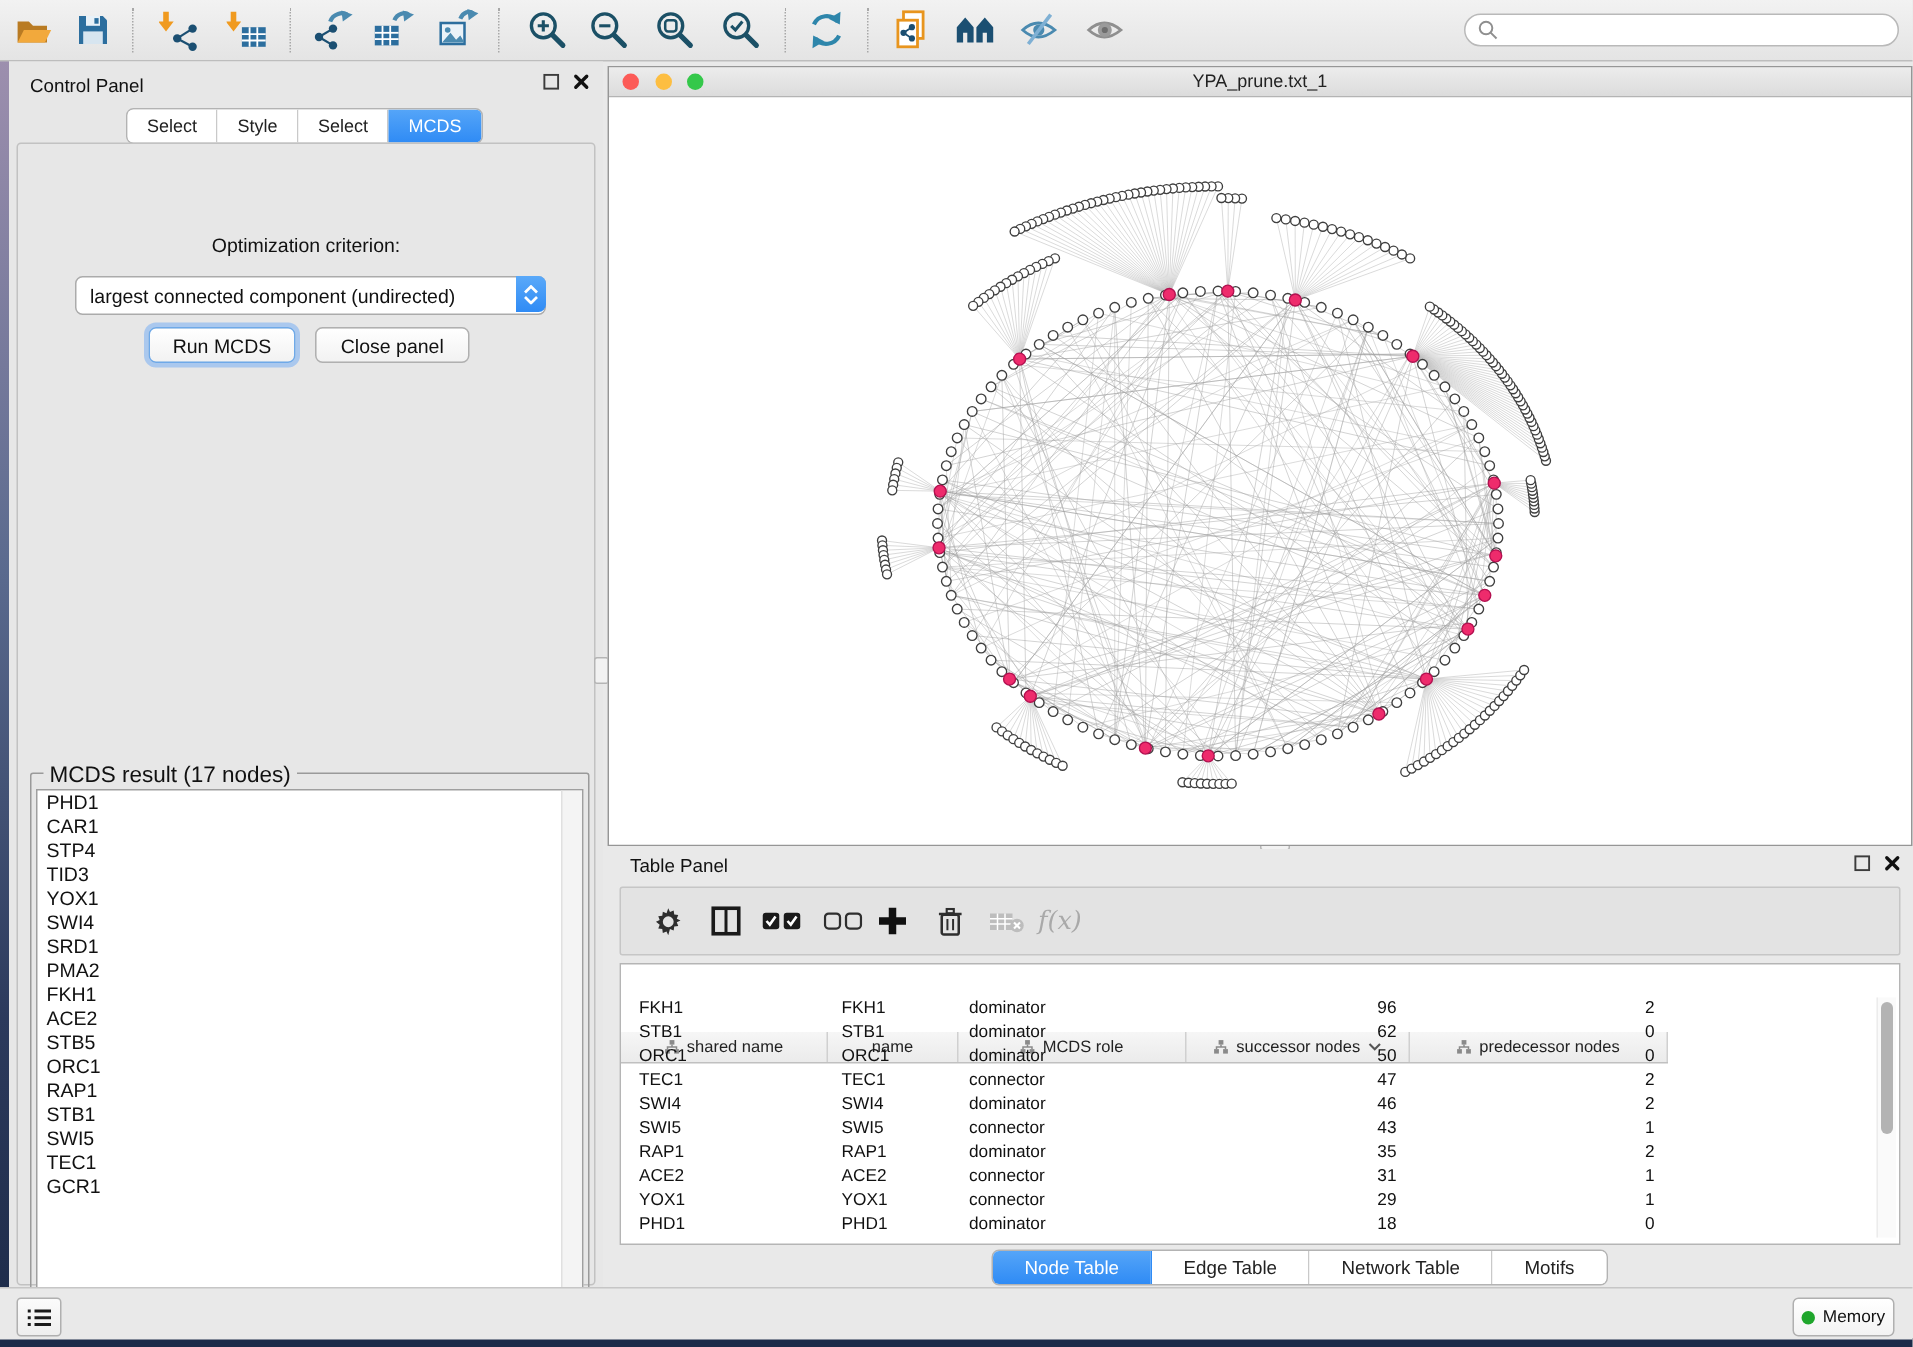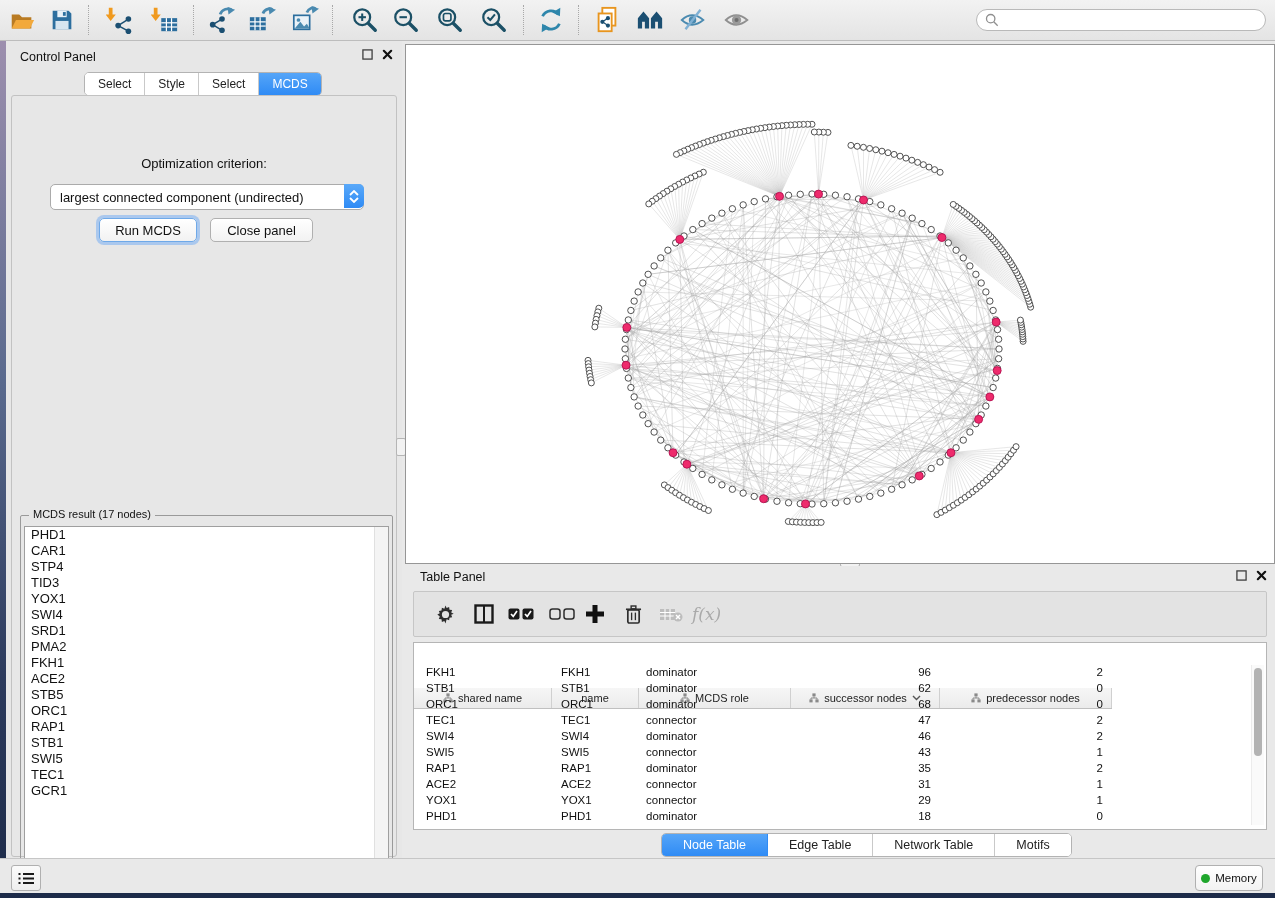--- a/index.html
+++ b/index.html
@@ -25,21 +25,21 @@
   .ctab.active{background:linear-gradient(#55a5f8,#2f8bf5);color:#fff;border-right-color:#2f8bf5;}
   #cpanel-body{left:5px;top:54px;width:384px;height:760px;background:#e7e7e7;border:1px solid #c2c2c2;border-radius:3px;}
   #opt-label{left:0;top:60px;width:100%;text-align:center;font-size:13px;color:#111;}
   #dropdown{left:38px;top:88px;width:312px;height:24px;background:#fff;border:1px solid #ababab;border-radius:5px;display:flex;align-items:center;}
   #dropdown-text{font-size:13px;color:#111;padding-left:9px;white-space:nowrap;}
   #dropdown-btn{position:absolute;right:-1px;top:-1px;width:20px;height:24px;background:linear-gradient(#5aa9f9,#2f8bf5);border-radius:0 5px 5px 0;display:flex;flex-direction:column;align-items:center;justify-content:center;gap:1px;}
   .btn{position:absolute;height:24px;background:linear-gradient(#ffffff,#f2f2f2);border:1px solid #b0b0b0;border-radius:5px;font-size:13px;color:#111;display:flex;align-items:center;justify-content:center;box-sizing:border-box;}
   #run-btn{left:87px;top:122px;width:98px;border-color:#6fa9e8;box-shadow:0 0 0 3px rgba(110,170,245,.5);}
   #close-btn{left:198px;top:122px;width:103px;}
   #fieldset{left:8px;top:419px;width:371px;height:372px;border:1px solid #9a9a9a;border-radius:2px;}
-  #fieldset-legend{position:absolute;left:8px;top:-8px;background:#e7e7e7;padding:0 4px;font-size:11px;color:#111;}
+  #fieldset-legend{position:absolute;left:8px;top:-8px;background:#e7e7e7;padding:0 4px;font-size:15px;color:#111;}
   #mcds-list{position:absolute;left:3px;top:10px;width:363px;height:357px;background:#fff;border:1px solid #9f9f9f;overflow:hidden;}
   .mcds-item{font-size:13px;color:#111;line-height:16px;padding-left:6px;}
   #mcds-scroll{position:absolute;right:0;top:0;width:13px;height:100%;background:#f4f4f4;border-left:1px solid #e0e0e0;}
   
   #vsplit-handle{left:396px;top:438px;width:8px;height:16px;background:#f2f2f2;border:1px solid #b5b5b5;border-radius:2px;}
   #hsplit-handle{left:840px;top:560px;width:18px;height:5px;background:#f2f2f2;border:1px solid #b5b5b5;border-radius:2px;}
   
   #netwin{left:405px;top:44px;width:870px;height:520px;border:1px solid #969696;box-sizing:border-box;background:#fff;}
   #netwin-titlebar{position:absolute;left:0;top:0;width:100%;height:19px;background:linear-gradient(#ececec,#dcdcdc);border-bottom:1px solid #b4b4b4;}
   .light{position:absolute;top:4px;width:11px;height:11px;border-radius:50%;}
@@ -293,20 +293,26 @@
           <div id="mcds-scroll"></div>
       </div>
     </div>
   </div>
 </div>
 
 <div class="abs" id="vsplit-handle"></div>
 <div class="abs" id="hsplit-handle"></div>
 
 <div class="abs" id="netwin">
+  <div id="netwin-titlebar">
+    <span class="light" style="left:9px;background:#fc5b57"></span>
+    <span class="light" style="left:31px;background:#fdbe41"></span>
+    <span class="light" style="left:52px;background:#34c84a"></span>
+    <div id="netwin-title">YPA_prune.txt_1</div>
+  </div>
   <div id="graph-canvas">
     <svg id="graph-svg" width="868" height="498">
         <line x1="373.52779077628406" y1="131.35479828310775" x2="592.6309982160868" y2="274.2674694729564" stroke="#9f9f9f" stroke-width="0.6" opacity="0.5"></line>
         <line x1="373.52779077628406" y1="131.35479828310775" x2="579.868202861103" y2="226.94069433387492" stroke="#9f9f9f" stroke-width="0.6" opacity="0.5"></line>
         <line x1="373.52779077628406" y1="131.35479828310775" x2="589.6877158862648" y2="313.0441037607873" stroke="#9f9f9f" stroke-width="0.6" opacity="0.5"></line>
         <line x1="373.52779077628406" y1="131.35479828310775" x2="337.16070864796524" y2="428.11535531267896" stroke="#9f9f9f" stroke-width="0.6" opacity="0.5"></line>
         <line x1="373.52779077628406" y1="131.35479828310775" x2="220.47455085419264" y2="303.4266512024671" stroke="#9f9f9f" stroke-width="0.6" opacity="0.5"></line>
         <line x1="373.52779077628406" y1="131.35479828310775" x2="254.71382205188485" y2="192.89328589466663" stroke="#9f9f9f" stroke-width="0.6" opacity="0.5"></line>
         <line x1="373.52779077628406" y1="131.35479828310775" x2="224.87494886894598" y2="245.4530674894475" stroke="#9f9f9f" stroke-width="0.6" opacity="0.5"></line>
         <line x1="373.52779077628406" y1="131.35479828310775" x2="429.4373146765249" y2="130.22222129625592" stroke="#9f9f9f" stroke-width="0.6" opacity="0.5"></line>
@@ -1196,21 +1202,21 @@
           <div class="tcell al" style="width: 138px; padding-left: 12px;">STB1</div>
           <div class="tcell al" style="width: 87px; padding-left: 9px;">STB1</div>
           <div class="tcell al" style="width: 152px; padding-left: 7px;">dominator</div>
           <div class="tcell ar" style="width: 149px; padding-right: 9px;">62</div>
           <div class="tcell ar" style="width: 172px; padding-right: 9px;">0</div>
         </div>
         <div class="trow">
           <div class="tcell al" style="width: 138px; padding-left: 12px;">ORC1</div>
           <div class="tcell al" style="width: 87px; padding-left: 9px;">ORC1</div>
           <div class="tcell al" style="width: 152px; padding-left: 7px;">dominator</div>
-          <div class="tcell ar" style="width: 149px; padding-right: 9px;">68</div>
+          <div class="tcell ar" style="width: 149px; padding-right: 9px;">50</div>
           <div class="tcell ar" style="width: 172px; padding-right: 9px;">0</div>
         </div>
         <div class="trow">
           <div class="tcell al" style="width: 138px; padding-left: 12px;">TEC1</div>
           <div class="tcell al" style="width: 87px; padding-left: 9px;">TEC1</div>
           <div class="tcell al" style="width: 152px; padding-left: 7px;">connector</div>
           <div class="tcell ar" style="width: 149px; padding-right: 9px;">47</div>
           <div class="tcell ar" style="width: 172px; padding-right: 9px;">2</div>
         </div>
         <div class="trow">

